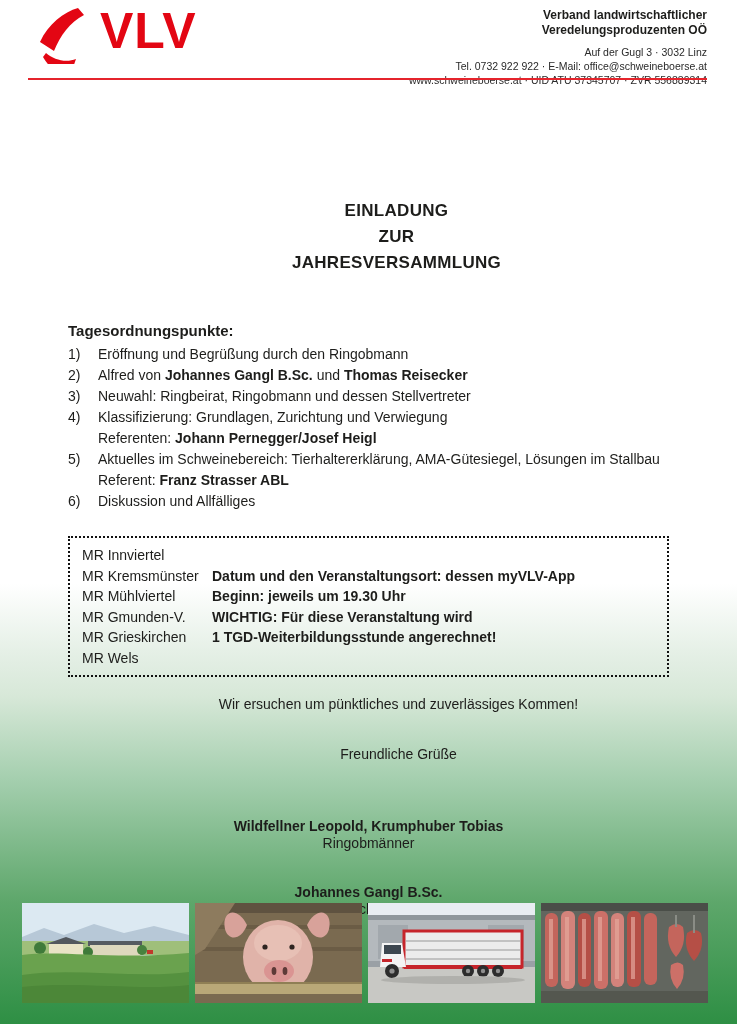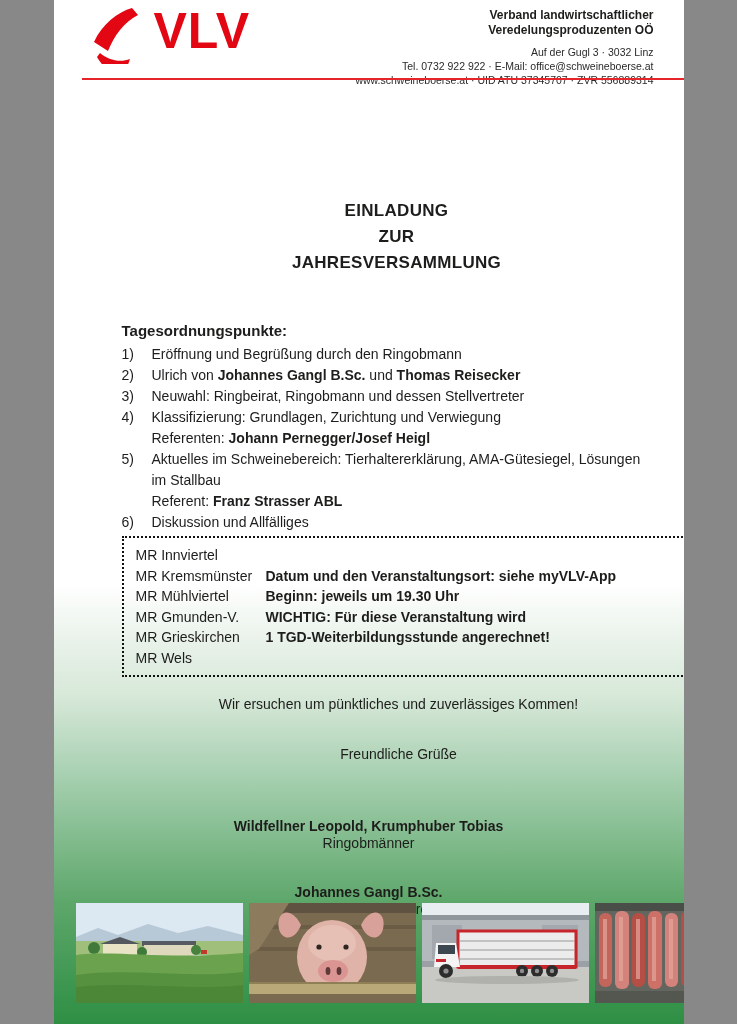--- a/index.html
+++ b/index.html
@@ -1,18 +1,18 @@
 <!DOCTYPE html>
 <html><head>
 <meta charset="utf-8">
 <style>
   html,body{margin:0;padding:0;background:#888;}
   .page{
     position:relative;
-    width:630px;height:1024px;
+    width:737px;height:1024px;
     margin:0 auto;
     font-family:"Liberation Sans",sans-serif;
     color:#1d1d1b;
     background:linear-gradient(180deg,#ffffff 0%,#ffffff 57%,#e4efe5 64%,#d7e8d8 68%,#a5cfaf 76%,#5ea76b 88%,#2e8f44 100%);
     overflow:hidden;
   }
   
   .logo{position:absolute;top:6px;left:34px;display:flex;align-items:flex-start;}
   .logo-text{font-size:50px;font-weight:bold;color:#e30613;line-height:1;letter-spacing:1px;margin-left:8px;}
   .org-block{position:absolute;top:8px;right:30px;text-align:right;}
@@ -78,21 +78,21 @@
     <div id="agenda-items">
         <div class="agenda-item">
           <span class="num">1)</span>
           <div class="item-body">
             <div><span>Eröffnung und Begrüßung durch den Ringobmann</span></div>
           </div>
         </div>
         <div class="agenda-item">
           <span class="num">2)</span>
           <div class="item-body">
-            <div><span>Ulrich von </span><span class="b">Johannes Gangl B.Sc.</span><span> und </span><span class="b">Thomas Reisecker</span></div>
+            <div><span>Alfred von </span><span class="b">Johannes Gangl B.Sc.</span><span> und </span><span class="b">Thomas Reisecker</span></div>
           </div>
         </div>
         <div class="agenda-item">
           <span class="num">3)</span>
           <div class="item-body">
             <div><span>Neuwahl: Ringbeirat, Ringobmann und dessen Stellvertreter</span></div>
           </div>
         </div>
         <div class="agenda-item">
           <span class="num">4)</span>
@@ -118,21 +118,21 @@
   </section>
 
   <div class="info-box">
     <div id="box-rows">
         <div class="box-row">
           <span class="box-left">MR Innviertel</span>
           <span class="box-right"></span>
         </div>
         <div class="box-row">
           <span class="box-left">MR Kremsmünster</span>
-          <span class="box-right">Datum und den Veranstaltungsort: siehe myVLV-App</span>
+          <span class="box-right">Datum und den Veranstaltungsort: dessen myVLV-App</span>
         </div>
         <div class="box-row">
           <span class="box-left">MR Mühlviertel</span>
           <span class="box-right">Beginn: jeweils um 19.30 Uhr</span>
         </div>
         <div class="box-row">
           <span class="box-left">MR Gmunden-V.</span>
           <span class="box-right">WICHTIG: Für diese Veranstaltung wird</span>
         </div>
         <div class="box-row">

